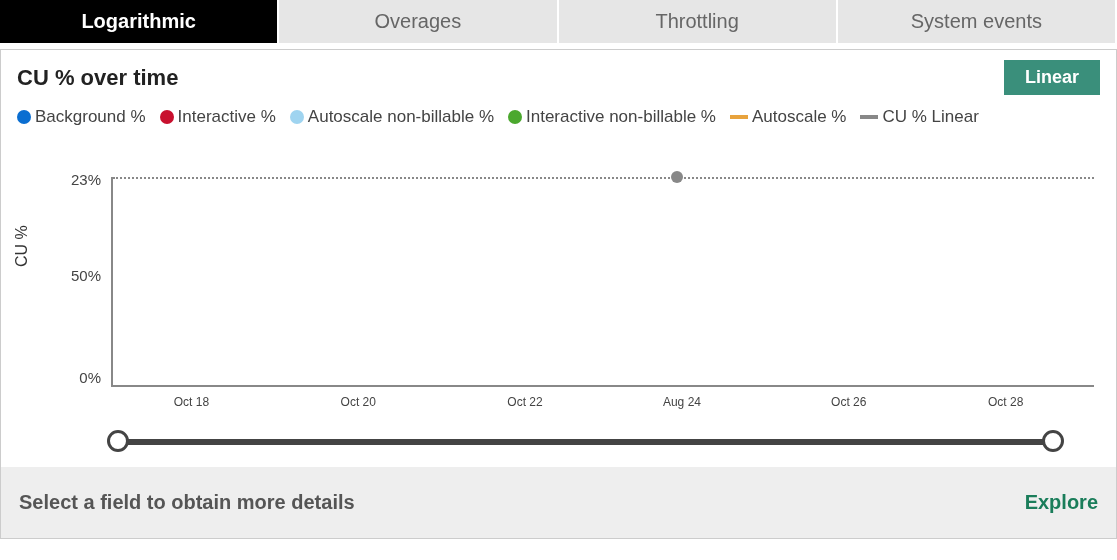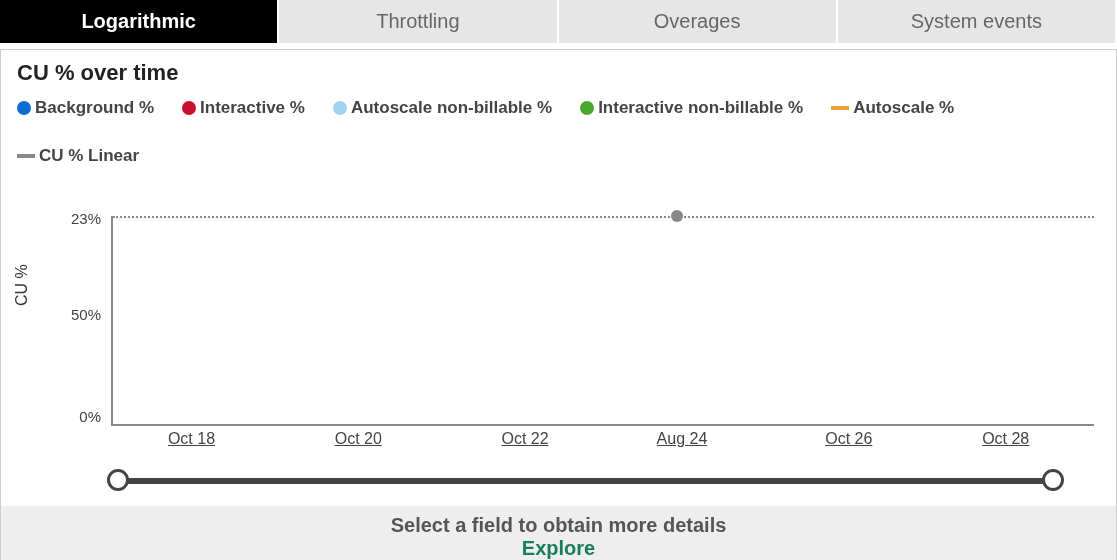--- a/index.html
+++ b/index.html
@@ -6,56 +6,57 @@
   body { font-family: "Segoe UI", Arial, sans-serif; background: #fff; color: #333; width:1117px; }
   .tabs { display:flex; }
   .tab { flex:1; text-align:center; padding:10px 0; background:#e6e6e6; color:#666; font-size:20px; cursor:pointer; border-right:2px solid #fff; }
   .tab.active { background:#000; color:#fff; font-weight:600; }
   .panel { border:1px solid #ccc; margin-top:6px; padding:10px 16px 0 16px; position:relative; }
   .panel-head { display:flex; align-items:center; justify-content:space-between; }
   .title { font-size:22px; font-weight:700; color:#222; }
   .scale-toggle { display:flex; }
   .scale-btn { padding:6px 20px; font-size:18px; font-weight:600; cursor:pointer; border:1px solid #ccc; }
   .scale-btn.active { background:#3a8f7b; color:#fff; border-color:#3a8f7b; }
-  .legend { display:flex; flex-wrap:wrap; gap:28px; margin-top:12px; font-size:17px; color:#444; align-items:center;font-weight:bold;}
+  .legend { display:flex; flex-wrap:wrap; gap:14px; margin-top:12px; font-size:17px; color:#444; align-items:center;}
   .lg { display:flex; align-items:center; gap:4px; }
   .dot { width:14px; height:14px; border-radius:50%; display:inline-block;}
   .ln { width:18px; height:4px; display:inline-block;}
   .chart-wrap { position:relative; margin-top:20px; height:270px; }
   .ylabel { position:absolute; left:-4px; top:120px; transform:rotate(-90deg); transform-origin:left top; font-size:16px; color:#333; }
   .ytick { position:absolute; left:36px; font-size:15px; color:#444; text-align:right; width:48px;}
   .plot { position:absolute; left:94px; right:6px; top:30px; bottom:30px; border-left:2px solid #888; border-bottom:2px solid #888;}
   .grid-dotted { position:absolute; left:0; right:0; border-top:2px dotted #888; }
   .marker { position:absolute; width:12px; height:12px; border-radius:50%; background:#888; transform:translate(-50%,-50%);}
   .bars { position:absolute; inset:0; display:flex; align-items:flex-end;}
   .col { flex:1; display:flex; flex-direction:column; justify-content:flex-end; position:relative;}
   .bg { width:100%; background:#0a6ed1; }
   .inter { width:100%; background:#c8102e; }
-  .xtick { position:absolute; bottom:-24px; font-size:16px; color:#444; transform:translateX(-50%);text-decoration:underline;}
+  .xtick { position:absolute; bottom:-24px; font-size:12px; color:#444; transform:translateX(-50%);}
   .slider { position:relative; height:30px; margin:10px 40px 0 94px;}
   .track { position:absolute; left:10px; right:10px; top:12px; height:6px; background:#444; border-radius:3px;}
   .handle { position:absolute; top:3px; width:22px; height:22px; border:3px solid #444; border-radius:50%; background:#fff; cursor:grab;}
-  .footer { display:flex; justify-content:space-between; align-items:center; background:#eee; margin:10px -16px 0 -16px; padding:8px 18px;flex-direction:column;}
+  .footer { display:flex; justify-content:space-between; align-items:center; background:#eee; margin:10px -16px 0 -16px; padding:24px 18px;}
   .footer-text { font-size:20px; color:#555; font-weight:600;}
   .explore { font-size:20px; font-weight:700; color:#1a7d5a; cursor:pointer;}
 </style>
 </head>
 <body>
 
 <div class="tabs">
   <div class="tab active">Logarithmic</div>
+  <div class="tab">Overages</div>
   <div class="tab">Throttling</div>
-  <div class="tab">Overages</div>
   <div class="tab">System events</div>
 </div>
 
 <div class="panel">
   <div class="panel-head">
     <div class="title">CU % over time</div>
     <div class="scale-toggle">
+      <div class="scale-btn active">Linear</div>
     </div>
   </div>
 
   <div class="legend">
     <span class="lg">
         <span class="dot" style="background:#0a6ed1"></span>
         <span>Background %</span>
       </span>
     <span class="lg">
         <span class="dot" style="background:#c8102e"></span>

